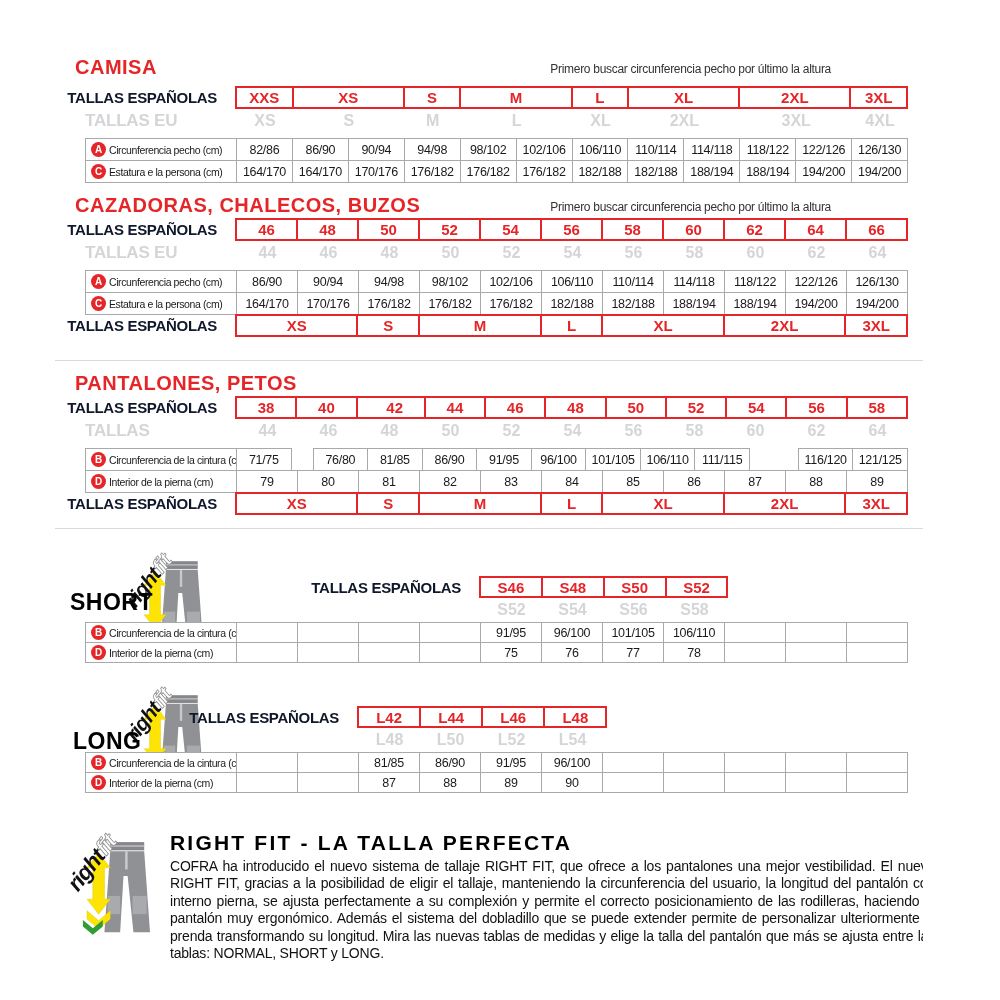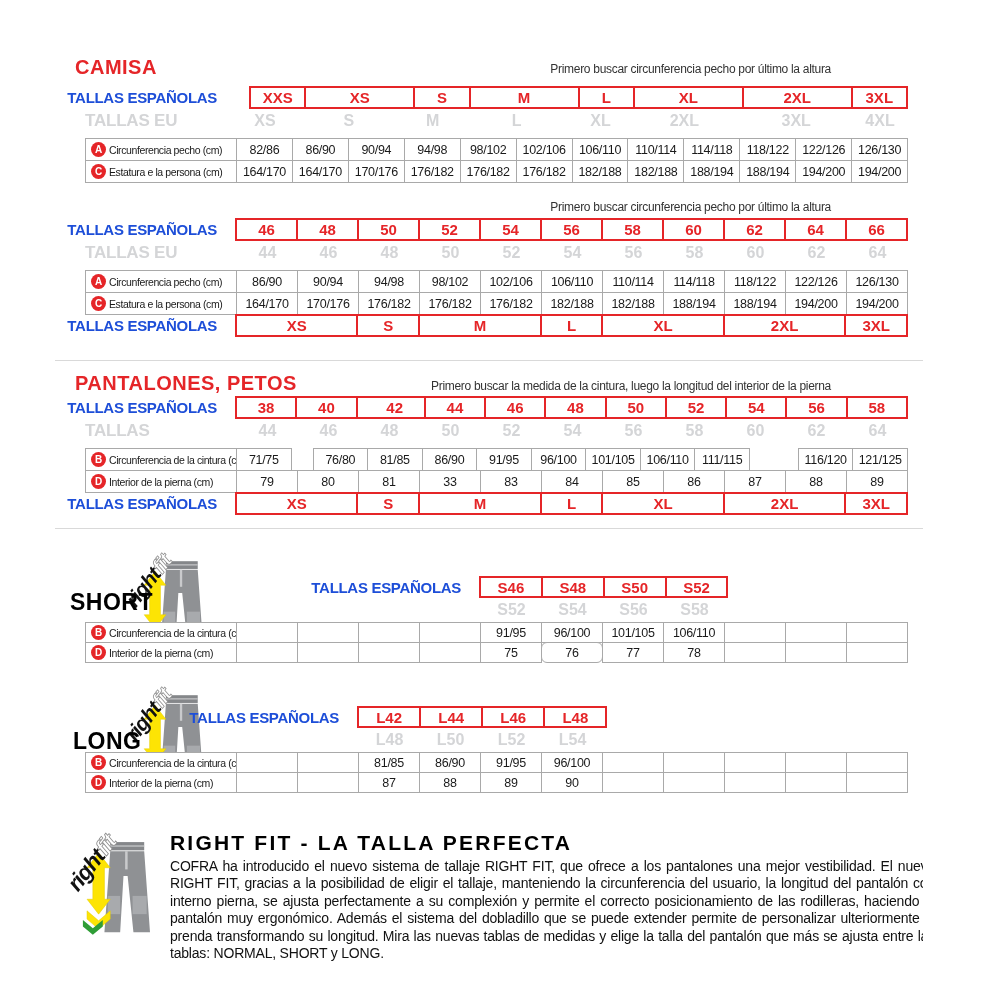--- a/index.html
+++ b/index.html
@@ -13,21 +13,21 @@
   .hrow{height:23px;}
   .eurow{height:24px;}
   .drow{height:23px;}
   .variant .hrow{height:22px;}
   .variant .drow{height:21px;}
   .tgap{height:5px;}
   .frow{margin-top:-1px;}
   .drow + .drow{margin-top:-1px;}
   .tlabel{flex:none;display:flex;align-items:center;}
   .fcell{flex-grow:1;flex-basis:0;min-width:0;}
-  .es-label{justify-content:flex-end;color:#1d4ed8;font-weight:bold;font-size:15px;
+  .es-label{justify-content:flex-end;color:#0f172a;font-weight:bold;font-size:15px;
         padding-right:20px;letter-spacing:-.3px;white-space:nowrap;box-sizing:border-box;}
   .eu-label{color:#d4d5d7;font-weight:bold;font-size:17px;letter-spacing:-.2px;white-space:nowrap;}
   .red-box{border:2px solid #e52528;margin-left:-2px;display:flex;align-items:center;justify-content:center;
         color:#e52528;font-weight:bold;font-size:15px;background:#fff;box-sizing:border-box;}
   .gray-size{display:flex;align-items:center;justify-content:center;color:#d4d5d7;
         font-weight:bold;font-size:16px;}
   .bcell{border:1px solid #a9a9a9;margin-left:-1px;box-sizing:border-box;background:#fff;}
   .trow .bcell:first-child{margin-left:0;}
   .val{display:flex;align-items:center;justify-content:center;font-size:12.5px;color:#1a1a1a;letter-spacing:-.3px;}
   .rowlabel{width:152px;padding-left:3px;box-sizing:border-box;white-space:nowrap;overflow:visible;}
@@ -67,21 +67,21 @@
         <tspan fill="#111">right</tspan><tspan fill="#ffffff" stroke="#8e8e8e" stroke-width="1">fit</tspan>
       </text>
     </symbol>
   </svg>
 
   <div class="section-title" style="top:56px">CAMISA</div>
   <div class="note" style="top:62px">Primero buscar circunferencia pecho por último la altura</div>
   <div class="sizetable" style="top:86px" id="t-camisa">
       <div class="trow hrow">
         <div class="tlabel es-label" style="width: 152px;">TALLAS ESPAÑOLAS</div>
-        <div class="fcell red-box" style="flex-grow: 1; margin-left: 12px;">XXS</div>
+        <div class="fcell red-box" style="flex-grow: 1;">XXS</div>
         <div class="fcell red-box" style="flex-grow: 2;">XS</div>
         <div class="fcell red-box" style="flex-grow: 1;">S</div>
         <div class="fcell red-box" style="flex-grow: 2;">M</div>
         <div class="fcell red-box" style="flex-grow: 1;">L</div>
         <div class="fcell red-box" style="flex-grow: 2;">XL</div>
         <div class="fcell red-box" style="flex-grow: 2;">2XL</div>
         <div class="fcell red-box" style="flex-grow: 1;">3XL</div>
       </div>
       <div class="trow eurow">
         <div class="tlabel eu-label" style="width: 152px;">
@@ -128,20 +128,21 @@
         <div class="fcell bcell val" style="flex-grow: 1;">176/182</div>
         <div class="fcell bcell val" style="flex-grow: 1;">182/188</div>
         <div class="fcell bcell val" style="flex-grow: 1;">182/188</div>
         <div class="fcell bcell val" style="flex-grow: 1;">188/194</div>
         <div class="fcell bcell val" style="flex-grow: 1;">188/194</div>
         <div class="fcell bcell val" style="flex-grow: 1;">194/200</div>
         <div class="fcell bcell val" style="flex-grow: 1;">194/200</div>
       </div>
     </div>
 
+  <div class="section-title" style="top:194px">CAZADORAS, CHALECOS, BUZOS</div>
   <div class="note" style="top:200px">Primero buscar circunferencia pecho por último la altura</div>
   <div class="sizetable" style="top:218px" id="t-cazadoras">
       <div class="trow hrow">
         <div class="tlabel es-label" style="width: 152px;">TALLAS ESPAÑOLAS</div>
         <div class="fcell red-box" style="flex-grow: 1;">46</div>
         <div class="fcell red-box" style="flex-grow: 1;">48</div>
         <div class="fcell red-box" style="flex-grow: 1;">50</div>
         <div class="fcell red-box" style="flex-grow: 1;">52</div>
         <div class="fcell red-box" style="flex-grow: 1;">54</div>
         <div class="fcell red-box" style="flex-grow: 1;">56</div>
@@ -210,21 +211,20 @@
         <div class="fcell red-box" style="flex-grow: 1;">L</div>
         <div class="fcell red-box" style="flex-grow: 2;">XL</div>
         <div class="fcell red-box" style="flex-grow: 2;">2XL</div>
         <div class="fcell red-box" style="flex-grow: 1;">3XL</div>
       </div>
     </div>
 
   <div class="divider" style="top:360px"></div>
 
   <div class="section-title" style="top:372px">PANTALONES, PETOS</div>
-  <div class="note" style="top:379px">Primero buscar la medida de la cintura, luego la longitud del interior de la pierna</div>
   <div class="sizetable" style="top:396px" id="t-pantalones">
       <div class="trow hrow">
         <div class="tlabel es-label" style="width: 152px;">TALLAS ESPAÑOLAS</div>
         <div class="fcell red-box" style="flex-grow: 1;">38</div>
         <div class="fcell red-box" style="flex-grow: 1;">40</div>
         <div class="fcell red-box" style="flex-grow: 1; padding-left: 8px;">42</div>
         <div class="fcell red-box" style="flex-grow: 1;">44</div>
         <div class="fcell red-box" style="flex-grow: 1;">46</div>
         <div class="fcell red-box" style="flex-grow: 1;">48</div>
         <div class="fcell red-box" style="flex-grow: 1;">50</div>
@@ -268,21 +268,21 @@
         <div class="fcell bcell val" style="flex-grow: 1;">121/125</div>
       </div>
       <div class="trow drow">
         <div class="tlabel bcell rowlabel" style="width: 152px;">
           <div class="marker">D</div>
           <div class="rowlabel-text" style="display: inline;">Interior de la pierna (cm)</div>
         </div>
         <div class="fcell bcell val" style="flex-grow: 1;">79</div>
         <div class="fcell bcell val" style="flex-grow: 1;">80</div>
         <div class="fcell bcell val" style="flex-grow: 1;">81</div>
-        <div class="fcell bcell val" style="flex-grow: 1;">33</div>
+        <div class="fcell bcell val" style="flex-grow: 1;">82</div>
         <div class="fcell bcell val" style="flex-grow: 1;">83</div>
         <div class="fcell bcell val" style="flex-grow: 1;">84</div>
         <div class="fcell bcell val" style="flex-grow: 1;">85</div>
         <div class="fcell bcell val" style="flex-grow: 1;">86</div>
         <div class="fcell bcell val" style="flex-grow: 1;">87</div>
         <div class="fcell bcell val" style="flex-grow: 1;">88</div>
         <div class="fcell bcell val" style="flex-grow: 1;">89</div>
       </div>
       <div class="trow hrow frow">
         <div class="tlabel es-label" style="width: 152px;">TALLAS ESPAÑOLAS</div>
@@ -339,21 +339,21 @@
       <div class="trow drow">
         <div class="tlabel bcell rowlabel" style="width: 152px;">
           <div class="marker">D</div>
           <div class="rowlabel-text" style="display: inline;">Interior de la pierna (cm)</div>
         </div>
         <div class="fcell bcell val" style="flex-grow: 1;"></div>
         <div class="fcell bcell val" style="flex-grow: 1;"></div>
         <div class="fcell bcell val" style="flex-grow: 1;"></div>
         <div class="fcell bcell val" style="flex-grow: 1;"></div>
         <div class="fcell bcell val" style="flex-grow: 1;">75</div>
-        <div class="fcell bcell val" style="flex-grow: 1; border-radius: 6px;">76</div>
+        <div class="fcell bcell val" style="flex-grow: 1;">76</div>
         <div class="fcell bcell val" style="flex-grow: 1;">77</div>
         <div class="fcell bcell val" style="flex-grow: 1;">78</div>
         <div class="fcell bcell val" style="flex-grow: 1;"></div>
         <div class="fcell bcell val" style="flex-grow: 1;"></div>
         <div class="fcell bcell val" style="flex-grow: 1;"></div>
       </div>
     </div>
 
   <svg class="logo" style="left:130px;top:682px" width="92" height="104" overflow="visible">
       <use href="#rf-logo"></use>

